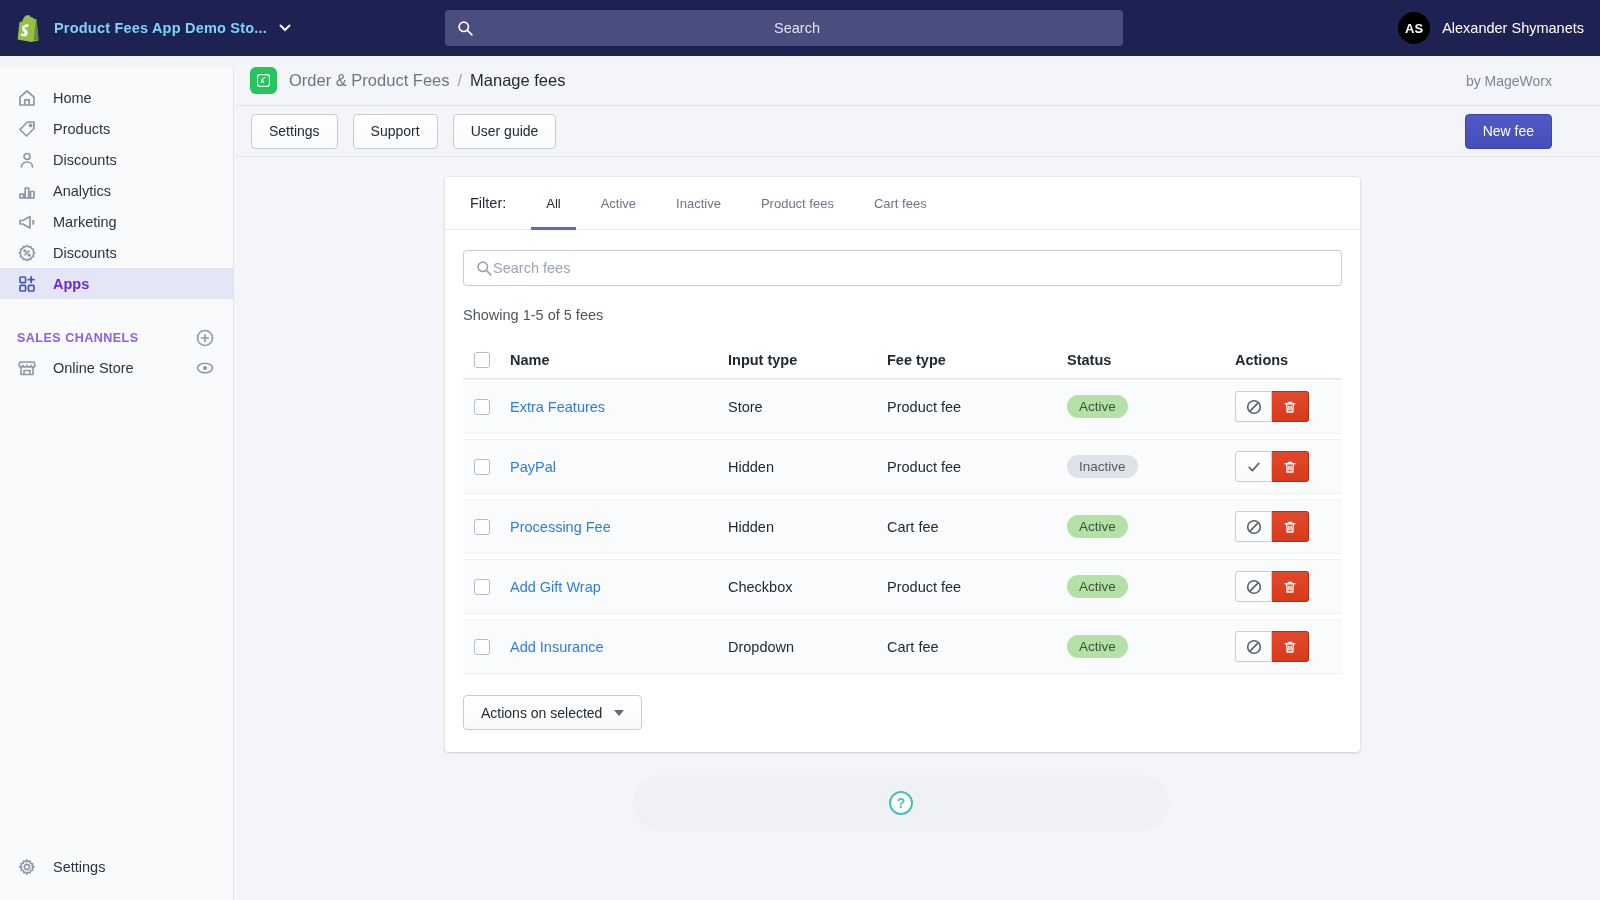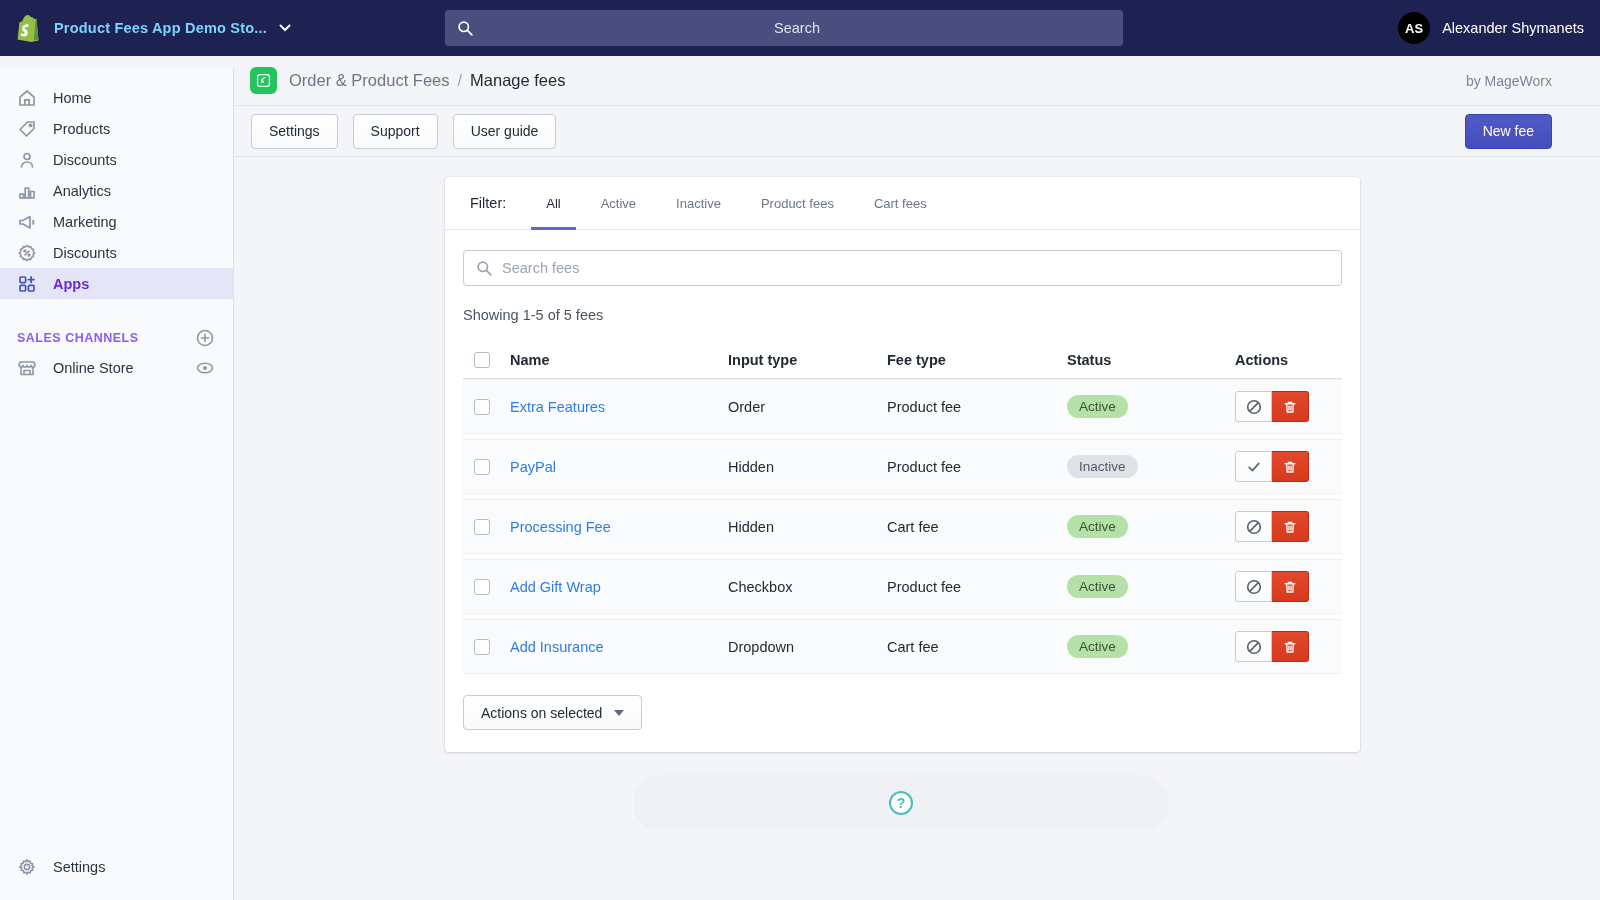--- a/index.html
+++ b/index.html
@@ -51,21 +51,21 @@
 
   
   .content { position:relative; height:641px; }
   .card { position:absolute; left:210px; top:20px; width:915px; background:#fff; border-radius:4px; box-shadow:0 0 0 1px rgba(63,63,68,.05), 0 1px 3px rgba(63,63,68,.15); padding-bottom:22px; }
   .filter-row { height:53px; display:flex; align-items:center; padding:0 18px; border-bottom:1px solid #e6e8ec; }
   .filter-label { font-size:14.5px; color:#212b36; margin-right:20px;margin-left:7px; }
   .tab { position:relative; height:53px; display:flex; align-items:center; padding:0 15px; margin:0 5px; font-size:13px; color:#6b7685; cursor:pointer; }
   .tab.active { color:#212b36; }
   .tab.active::after { content:""; position:absolute; left:0; right:0; bottom:0; height:3px; background:#5c6ac4; }
 
-  .search-box { margin:20px 18px 0; height:36px; border:1px solid #c4cdd5; border-radius:4px; display:flex; align-items:center; padding:0 12px; gap:9px; color:#98a3b1; background:#fff; }
+  .search-box { margin:20px 18px 0; height:36px; border:1px solid #c4cdd5; border-radius:4px; display:flex; align-items:center; padding:0 12px; gap:0; color:#98a3b1; background:#fff; }
   .search-box input { flex:1; border:none; outline:none; font-size:14.5px; color:#212b36; background:transparent; }
   .search-box input::placeholder { color:#9aa5b3; }
   .showing { margin:21px 18px 0; font-size:14.5px; color:#4a5560; }
 
   .table { margin:18px 18px 0; }
   .thead, .row { display:grid; grid-template-columns:47px 218px 159px 180px 168px 1fr; align-items:center; }
   .thead { height:38px; border-bottom:1px solid #dfe3e8; font-size:14.5px; font-weight:700; color:#212b36; }
   .row { height:55px; background:#fafbfc; border-top:1px solid #eef0f3; border-bottom:1px solid #eef0f3; margin-bottom:5px; font-size:14.5px; color:#212b36; }
   .cell-check { padding-left:11px; }
   .cbox { appearance:none; -webkit-appearance:none; width:16px; height:16px; border:1px solid #b3bcc9; border-radius:3px; background:#fff; cursor:pointer; display:block; }
@@ -283,21 +283,21 @@
           <span>Fee type</span>
           <span>Status</span>
           <span>Actions</span>
         </div>
 
         <div class="row">
           <span class="cell-check">
               <input type="checkbox" class="cbox" style="">
             </span>
           <span><a class="fee-link">Extra Features</a></span>
-          <span>Order</span>
+          <span>Store</span>
           <span>Product fee</span>
           <span><span class="badge badge-active">Active</span></span>
           <span class="action-group">
             <span class="btn-toggle">
                 <svg width="18" height="18" viewBox="0 0 20 20" fill="none" stroke="currentColor" stroke-width="1.8">
                   <circle cx="10" cy="10" r="7"></circle>
                   <line x1="5.2" y1="14.8" x2="14.8" y2="5.2"></line>
                 </svg>
               </span>
             <span class="btn-delete">

